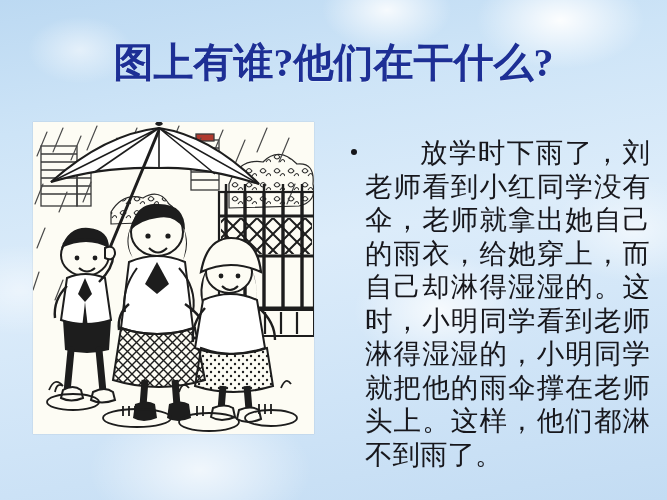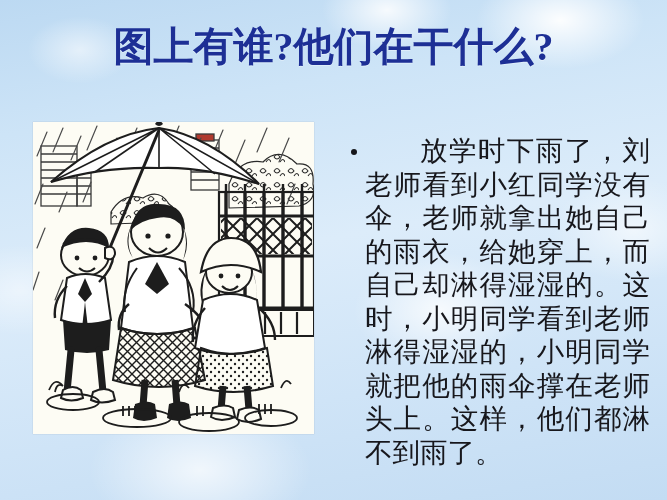--- a/index.html
+++ b/index.html
@@ -26,21 +26,21 @@
       radial-gradient(ellipse 150px 90px at 30% 94%, rgba(255,255,255,0.72) 0%, rgba(255,255,255,0.0) 74%),
       radial-gradient(ellipse 110px 70px at 95% 46%, rgba(255,255,255,0.60) 0%, rgba(255,255,255,0.0) 74%),
       radial-gradient(ellipse 90px 60px at 3% 58%, rgba(255,255,255,0.45) 0%, rgba(255,255,255,0.0) 76%),
       linear-gradient(170deg, #bcd9f2 0%, #cde4f7 22%, #dcecfa 48%, #cfe4f7 74%, #c3dcf3 100%);
   }
 
   
   #title {
     position: absolute;
     left: 0;
-    top: 24px;
+    top: 40px;
     width: 667px;
     text-align: center;
     font-size: 40px;
     line-height: 46px;
     font-weight: bold;
     color: #1d2f95;
     letter-spacing: 0px;
     white-space: nowrap;
     text-shadow: 0 1px 0 rgba(255,255,255,0.35);
   }
@@ -74,21 +74,21 @@
     left: 6px;
     top: 13px;
     width: 6px;
     height: 6px;
     border-radius: 50%;
     background: #16161b;
   }
   #body-text {
     margin: 0;
     padding: 0 0 0 20px;
-    font-family: Liberation Mono, monospace;
+    font-family: Liberation Sans, sans-serif;
     font-size: 27.5px;
     line-height: 33.5px;
     color: #17171c;
     text-align: justify;
     text-justify: inter-character;
     text-indent: 55px;
     word-break: break-all;
   }
 </style>
 </head>

